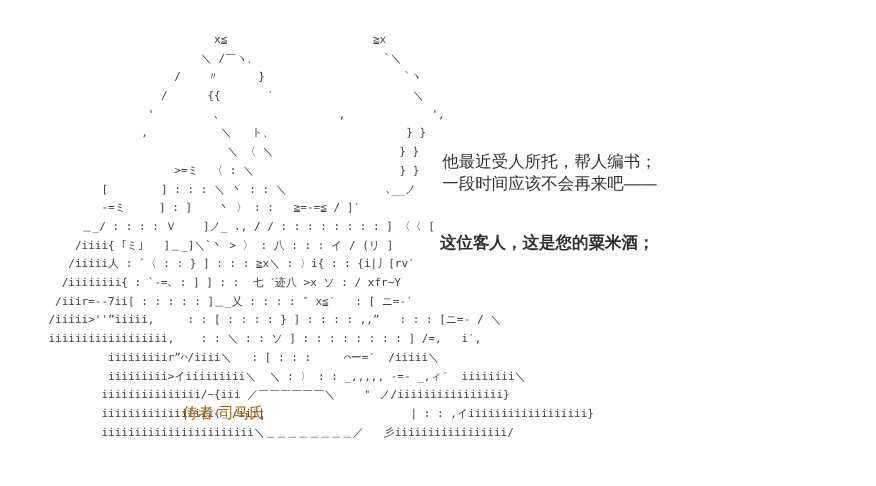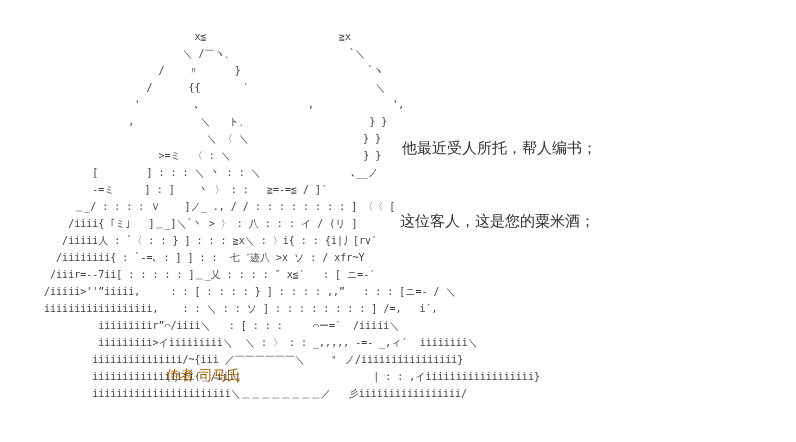--- a/index.html
+++ b/index.html
@@ -24,21 +24,21 @@
     white-space: pre;
   }
   .dialogue {
     position: absolute;
     font-size: 15px;
     line-height: 20px;
     color: #303030;
     white-space: nowrap;
   }
   .dialogue-1 { left: 402px; top: 138px; text-align: center; }
-  .dialogue-2 { left: 400px; top: 211px; }
+  .dialogue-2 { left: 400px; top: 211px; font-weight: bold; }
   .name-plate {
     position: absolute;
     left: 166px;
     top: 367px;
     font-size: 14px;
     color: #a16207;
     white-space: nowrap;
   }
 </style>
 </head>
@@ -64,20 +64,21 @@
    /iiiii&gt;''”iiiii,     : : [ : : : : } ] : : : : ,,”   : : : [ニ=- / ＼
    iiiiiiiiiiiiiiiiii,    : : ＼ : : ソ ] : : : : : : : : ] /=,   i′,
             iiiiiiiiir”⌒/iiii＼   : [ : : :     ⌒ー=′  /iiiii＼
             iiiiiiiii&gt;イiiiiiiiii＼  ＼ : 〉 : : _,,,,, -=- _,ィ′  iiiiiiii＼
            iiiiiiiiiiiiiii/~{iii ／￣￣￣￣￣￣＼    ＂ ノ/iiiiiiiiiiiiiiii}
            iiiiiiiiiiiiiiiii(＿/iii|                      | : : ,イiiiiiiiiiiiiiiiiii}
            iiiiiiiiiiiiiiiiiiiiiii＼＿＿＿＿＿＿＿＿／   彡iiiiiiiiiiiiiiiii/</pre>
 
   <div class="dialogue dialogue-1">
     <div>他最近受人所托，帮人编书；</div>
+    <div>一段时间应该不会再来吧——</div>
   </div>
 
   <div class="dialogue dialogue-2">
     <div>这位客人，这是您的粟米酒；</div>
   </div>
 
   <div class="name-plate">侍者·司马氏</div>
 
 </div>
 

